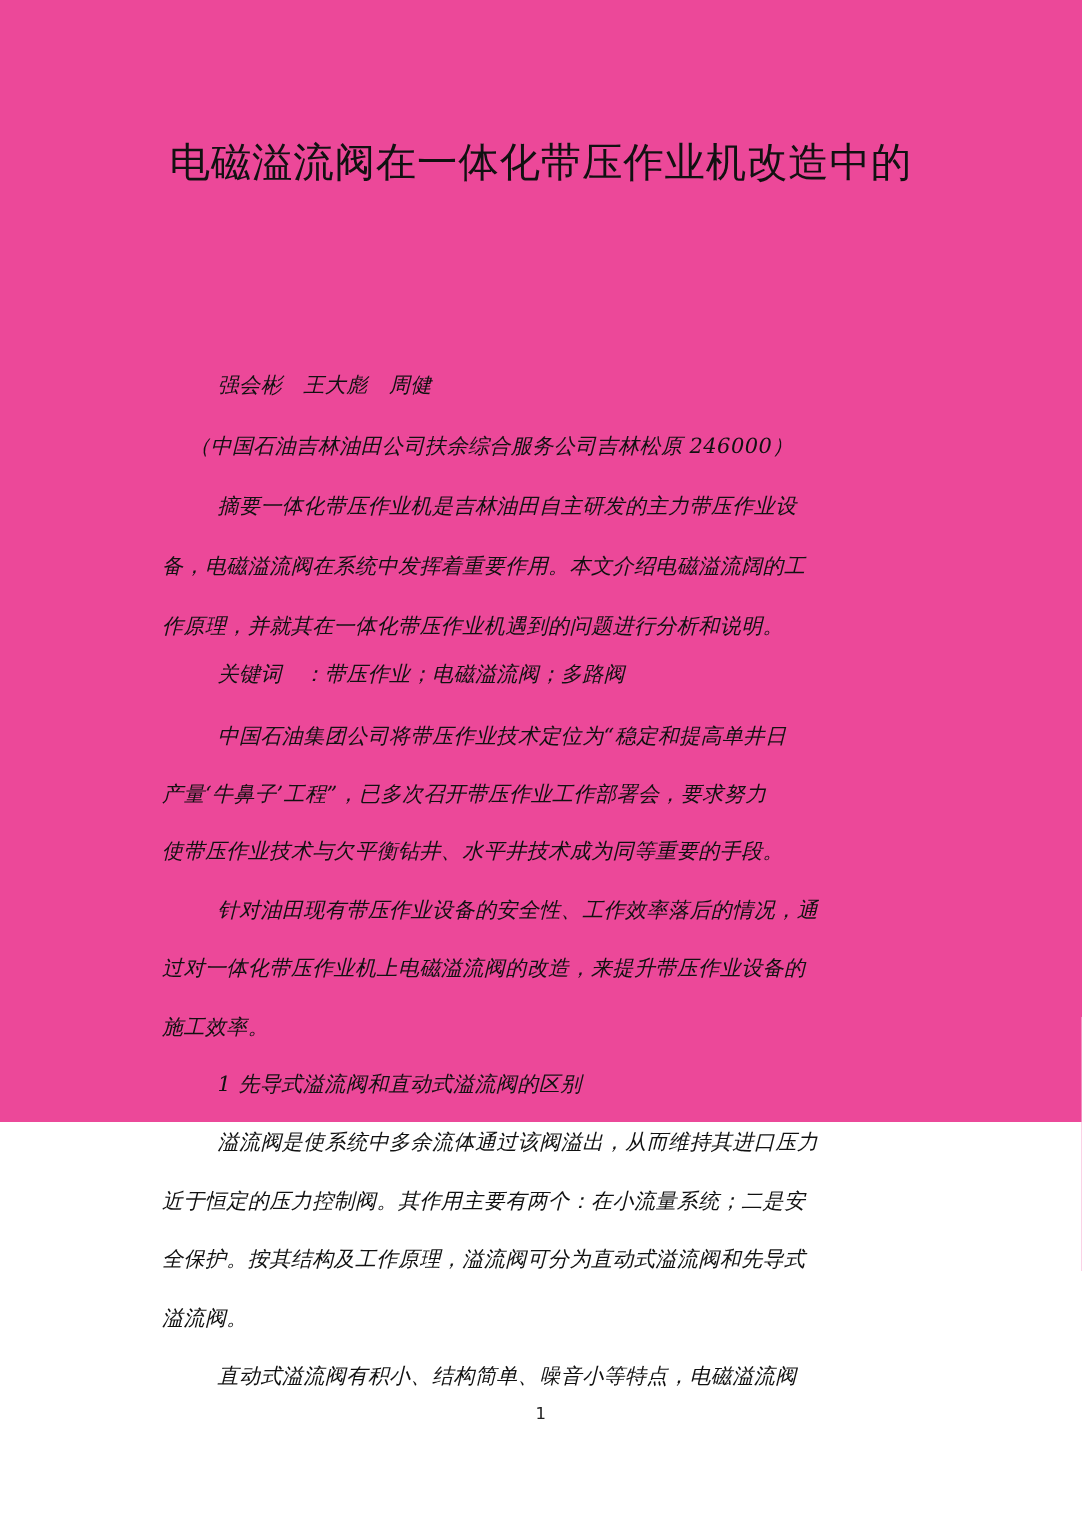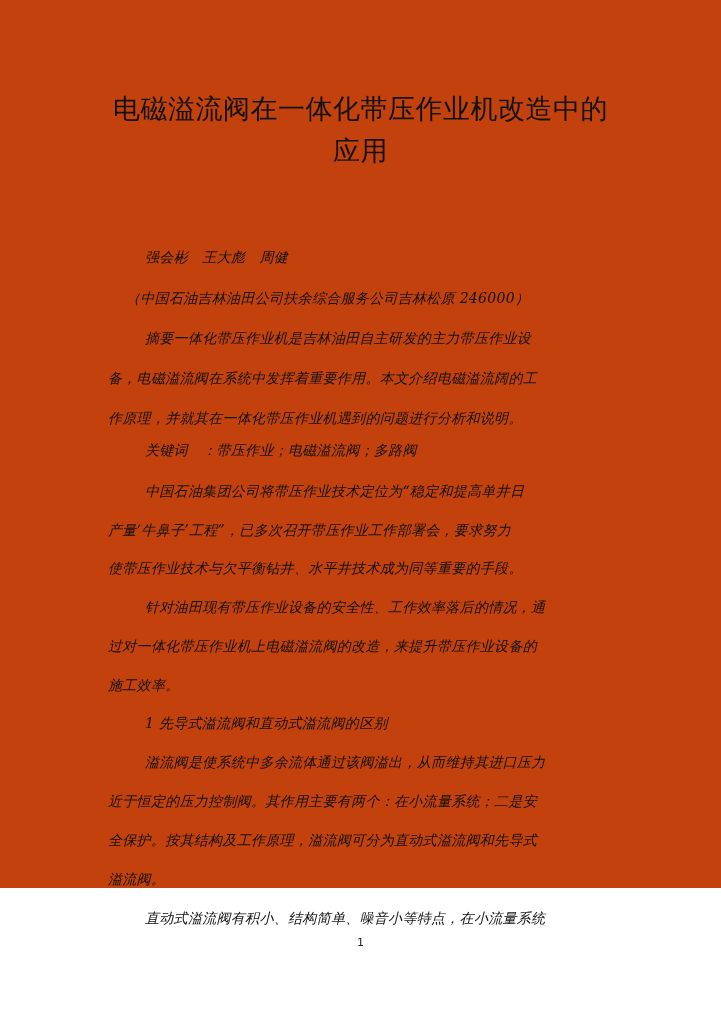--- a/index.html
+++ b/index.html
@@ -12,22 +12,22 @@
       height: 1020px;
       position: relative;
       overflow: hidden;
       font-family: "DejaVu Serif", "Liberation Serif", serif;
       color: #111111;
     }
     .page {
       position: absolute;
       left: 0; top: 0;
       width: 721px;
-      height: 888px;
-      background: #c2410c;
+      height: 748px;
+      background: #ec4899;
     }
     .title {
       position: absolute;
       left: 100px;
       width: 521px;
       top: 88px;
       text-align: center;
       font-size: 27px;
       line-height: 42px;
       letter-spacing: 0.5px;
@@ -56,21 +56,20 @@
       color: #222;
     }
   </style>
 </head>
 <body>
 
 <div class="page">
 
   <h1 class="title">
     <div>电磁溢流阀在一体化带压作业机改造中的</div>
-    <div>应用</div>
   </h1>
 
   <div class="line indent" style="top:247px">强会彬　王大彪　周健</div>
   <div class="line" style="top:288px; left:126px">（中国石油吉林油田公司扶余综合服务公司吉林松原 246000）</div>
 
   <div class="line indent" style="top:328px">摘要一体化带压作业机是吉林油田自主研发的主力带压作业设</div>
   <div class="line" style="top:368px">备，电磁溢流阀在系统中发挥着重要作用。本文介绍电磁溢流阔的工</div>
   <div class="line indent" style="top:440px">关键词　：带压作业；电磁溢流阀；多路阀</div>
 
   <div class="line" style="top:408px">作原理，并就其在一体化带压作业机遇到的问题进行分析和说明。</div>
@@ -83,16 +82,16 @@
   <div class="line" style="top:636px">过对一体化带压作业机上电磁溢流阀的改造，来提升带压作业设备的</div>
   <div class="line" style="top:675px">施工效率。</div>
 
   <div class="line indent" style="top:713px">1 先导式溢流阀和直动式溢流阀的区别</div>
 
   <div class="line indent" style="top:752px">溢流阀是使系统中多余流体通过该阀溢出，从而维持其进口压力</div>
   <div class="line" style="top:791px">近于恒定的压力控制阀。其作用主要有两个：在小流量系统；二是安</div>
   <div class="line" style="top:830px">全保护。按其结构及工作原理，溢流阀可分为直动式溢流阀和先导式</div>
   <div class="line" style="top:869px">溢流阀。</div>
 
-  <div class="line indent" style="top:908px">直动式溢流阀有积小、结构简单、噪音小等特点，在小流量系统</div>
+  <div class="line indent" style="top:908px">直动式溢流阀有积小、结构简单、噪音小等特点，电磁溢流阀</div>
 
   <div class="page-number">1</div>
 </div>
 
 </body></html>

